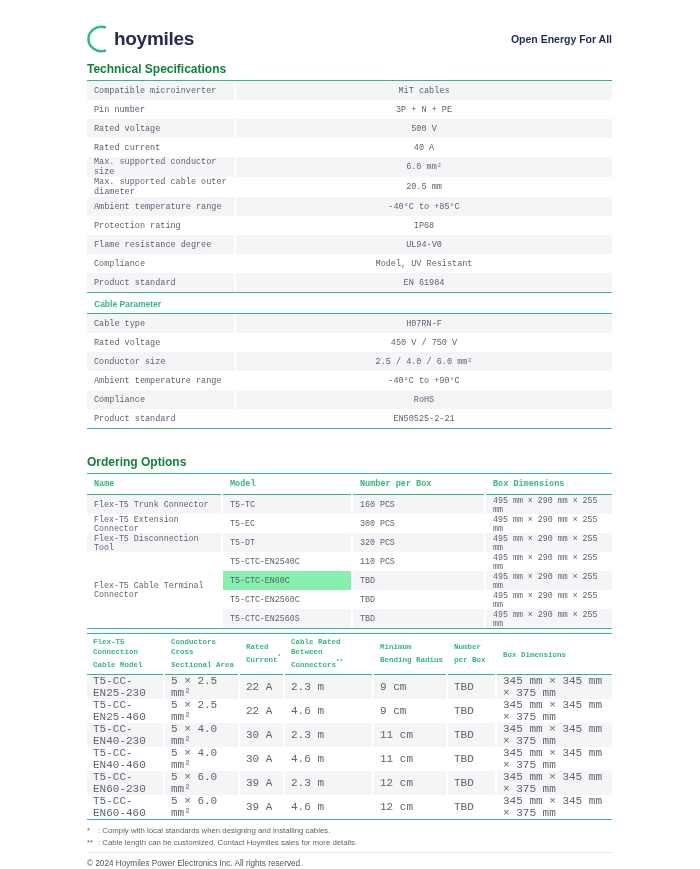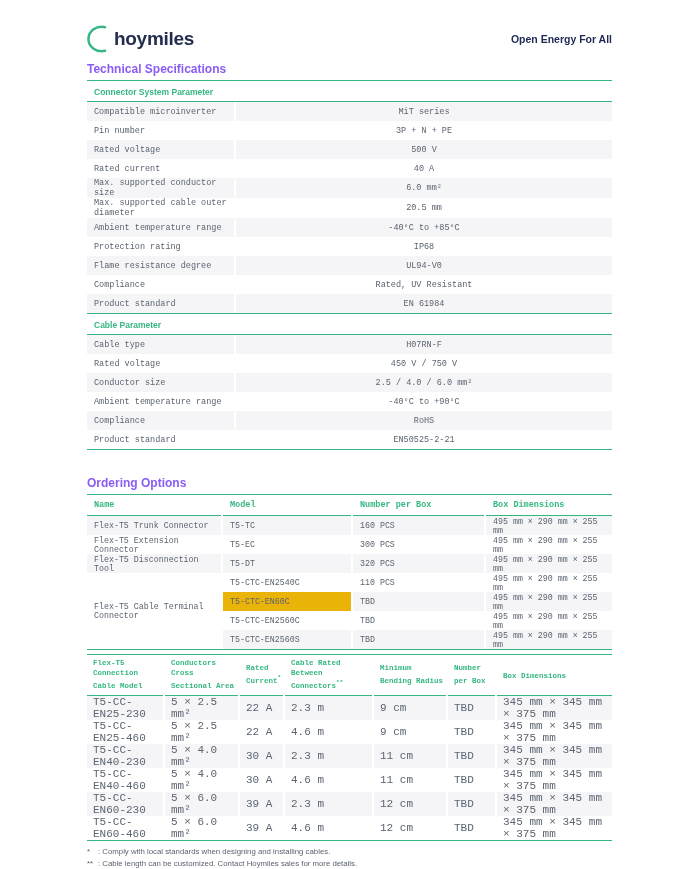--- a/index.html
+++ b/index.html
@@ -9,21 +9,21 @@
     font-family:"Liberation Sans",sans-serif;position:relative;overflow:hidden;
   }
   
   .header{display:flex;justify-content:space-between;align-items:center;height:28px;}
   .logo{display:flex;align-items:center;}
   .logo-text{font-size:19px;font-weight:bold;color:#252D4F;letter-spacing:-0.3px;margin-left:2px;}
   .tagline{font-size:10.5px;font-weight:bold;color:#1D2A55;}
   
   .sec-title{
     margin-top:9px;padding-bottom:4px;border-bottom:1.5px solid #36B781;
-    font-size:12px;font-weight:bold;color:#8b5cf6;
+    font-size:12px;font-weight:bold;color:#15803d;
   }
   .ord-title{margin-top:26px;}
   
   .spec-section{border-bottom:1.5px solid #36B781;}
   .param-heading{
     padding:6px 7px 4px 7px;font-size:8.5px;font-weight:bold;color:#36B781;
     border-bottom:1.5px solid #36B781;
   }
   table{width:100%;border-collapse:collapse;table-layout:fixed;font-family:Liberation Mono, monospace;}
   table.spec td{height:19px;font-size:8.5px;color:#5B6470;padding:0;vertical-align:middle;}
@@ -62,30 +62,29 @@
         <path d="M18 2.2 A 13.2 12.2 0 1 0 18 25.8" fill="none" stroke="#36B781" stroke-width="2.5" stroke-linecap="round"></path>
       </svg>
       <span class="logo-text">hoymiles</span>
     </div>
     <div class="tagline">Open Energy For All</div>
   </div>
 
   <div class="sec-title">Technical Specifications</div>
 
   <div class="spec-section">
-    <div class="param-heading">Connector System Parameter</div>
     <table class="spec">
       <colgroup>
           <col style="width:148px">
           <col>
         </colgroup>
       <tbody>
         <tr class="g">
             <td class="fc">Compatible microinverter</td>
-            <td class="val">MiT series</td>
+            <td class="val">MiT cables</td>
           </tr>
         <tr>
             <td class="fc">Pin number</td>
             <td class="val">3P + N + PE</td>
           </tr>
         <tr class="g">
             <td class="fc">Rated voltage</td>
             <td class="val">500 V</td>
           </tr>
         <tr>
@@ -107,21 +106,21 @@
         <tr>
             <td class="fc">Protection rating</td>
             <td class="val">IP68</td>
           </tr>
         <tr class="g">
             <td class="fc">Flame resistance degree</td>
             <td class="val">UL94-V0</td>
           </tr>
         <tr>
             <td class="fc">Compliance</td>
-            <td class="val">Rated, UV Resistant</td>
+            <td class="val">Model, UV Resistant</td>
           </tr>
         <tr class="g">
             <td class="fc">Product standard</td>
             <td class="val">EN 61984</td>
           </tr>
       </tbody>
     </table>
   </div>
 
   <div class="spec-section">
@@ -197,21 +196,21 @@
           <td>320 PCS</td>
           <td>495 mm × 290 mm × 255 mm</td>
         </tr>
         <tr>
           <td class="fc group-name" rowspan="4">Flex-T5 Cable Terminal Connector</td>
           <td>T5-CTC-EN2540C</td>
           <td>110 PCS</td>
           <td>495 mm × 290 mm × 255 mm</td>
         </tr>
         <tr>
-          <td class="g-cell" style="background:#eab308">T5-CTC-EN60C</td>
+          <td class="g-cell" style="background:#86efac">T5-CTC-EN60C</td>
           <td style="background:#F5F5F7">TBD</td>
           <td style="background:#F5F5F7">495 mm × 290 mm × 255 mm</td>
         </tr>
         <tr>
           <td>T5-CTC-EN2560C</td>
           <td>TBD</td>
           <td>495 mm × 290 mm × 255 mm</td>
         </tr>
         <tr>
           <td style="background:#F5F5F7">T5-CTC-EN2560S</td>

